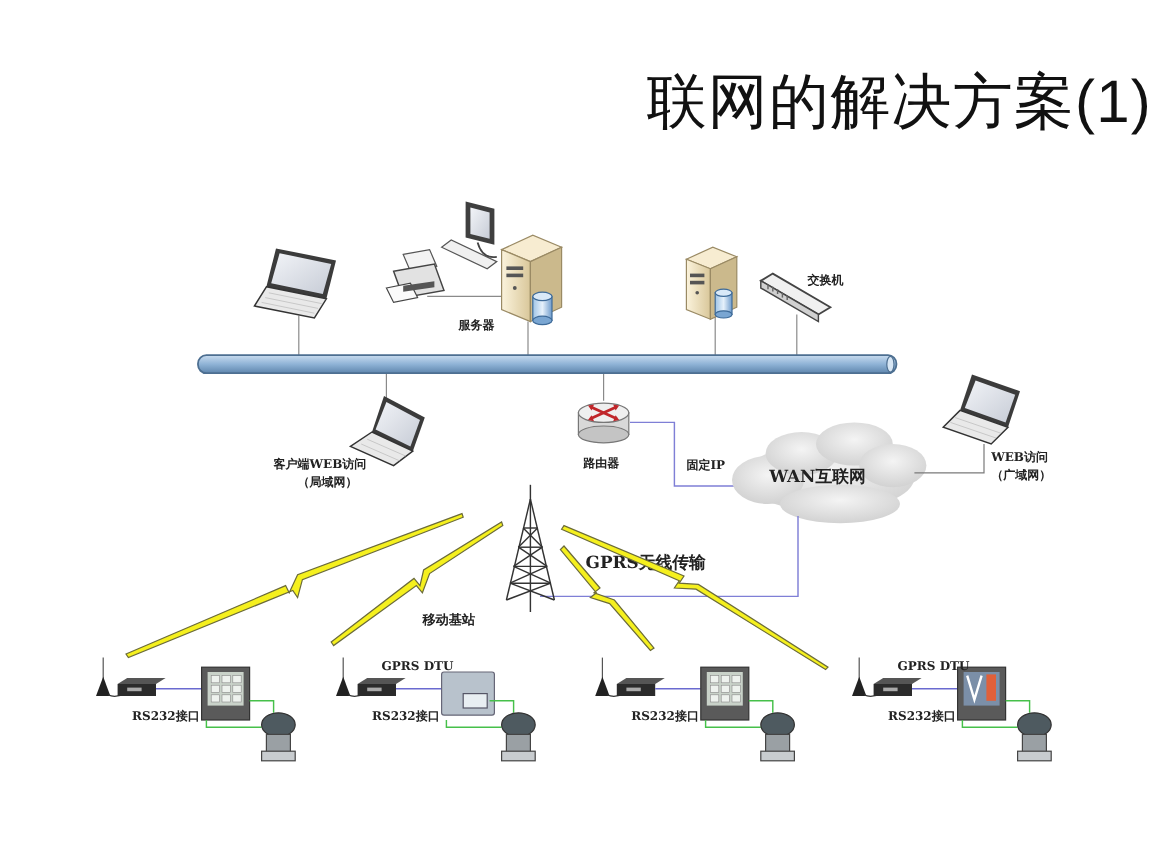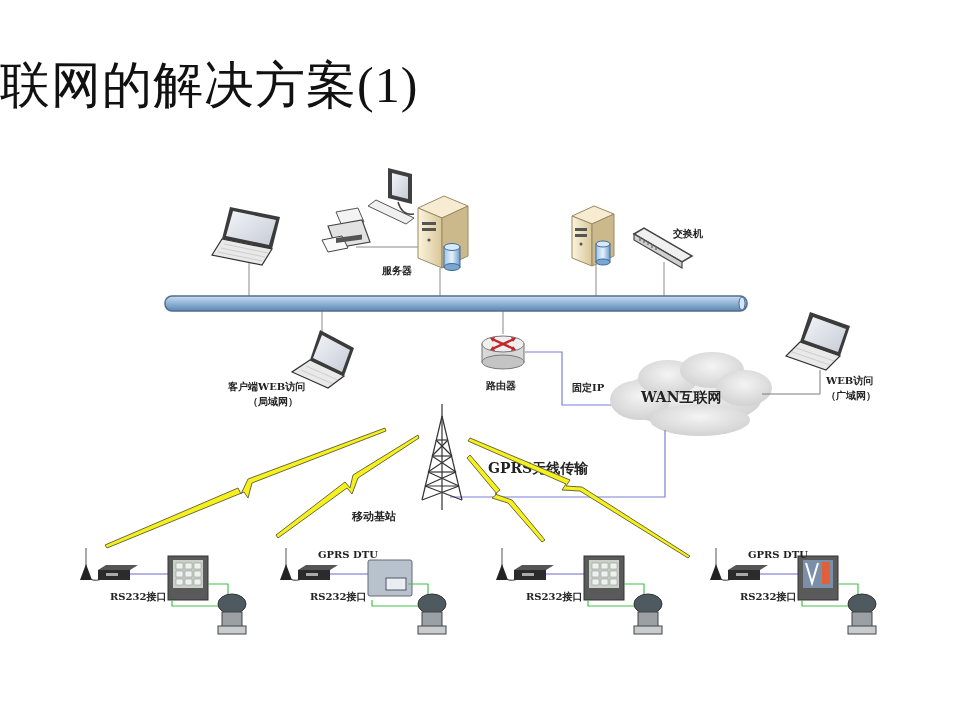--- a/index.html
+++ b/index.html
@@ -1,19 +1,19 @@
 <!DOCTYPE html>
 <html><head>
 <meta charset="utf-8">
 <style>
   html, body { margin: 0; padding: 0; background: #ffffff; }
   body { width: 960px; height: 720px; position: relative; overflow: hidden; font-family: "DejaVu Serif", serif; }
   .title {
-    position: absolute; left: 0; top: 52px; width: 960px; text-align: left;
-    font-family: Liberation Serif, serif; font-size: 50px; color: #111; letter-spacing: 1px;
+    position: absolute; left: 0; top: 52px; width: 960px; text-align: right;
+    font-family: Liberation Sans, sans-serif; font-size: 50px; color: #111; letter-spacing: 1px;
   }
   svg.diagram { position: absolute; left: 0; top: 0; }
   .lbl { font-family: "DejaVu Serif", serif; font-weight: bold; fill: #222; }
   .lbl-sm { font-size: 10px; }
   .lbl-md { font-size: 11px; }
   .lbl-lg { font-size: 14px; }
 </style>
 </head>
 <body>
 

